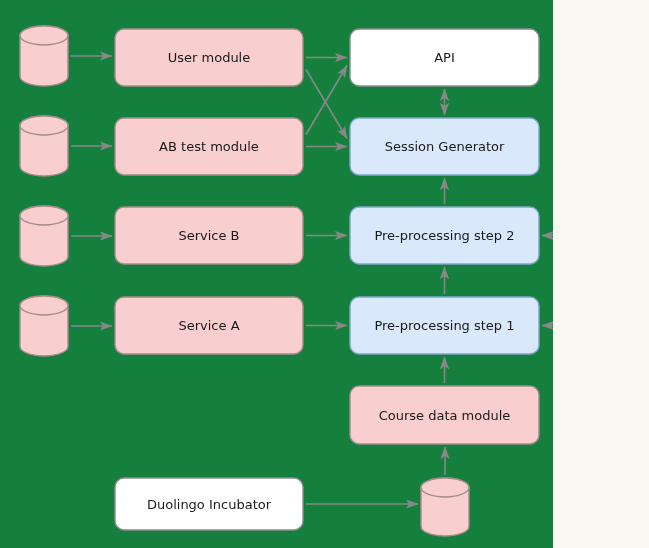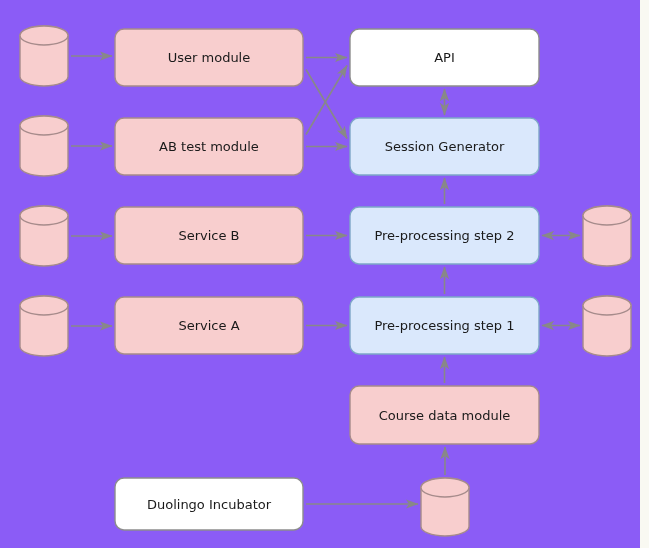--- a/index.html
+++ b/index.html
@@ -2,23 +2,23 @@
 <html><head>
 <meta charset="utf-8">
 <style>
   html, body {
     margin: 0;
     padding: 0;
     background: #f9f9f2;
   }
   #diagram-root {
     position: relative;
-    width: 640px;
+    width: 553px;
     height: 548px;
-    background: #8b5cf6;
+    background: #15803d;
     font-family: "DejaVu Sans", sans-serif;
     overflow: hidden;
   }
   svg#diagram-canvas {
     position: absolute;
     top: 0;
     left: 0;
     width: 649px;
     height: 548px;
     display: block;

